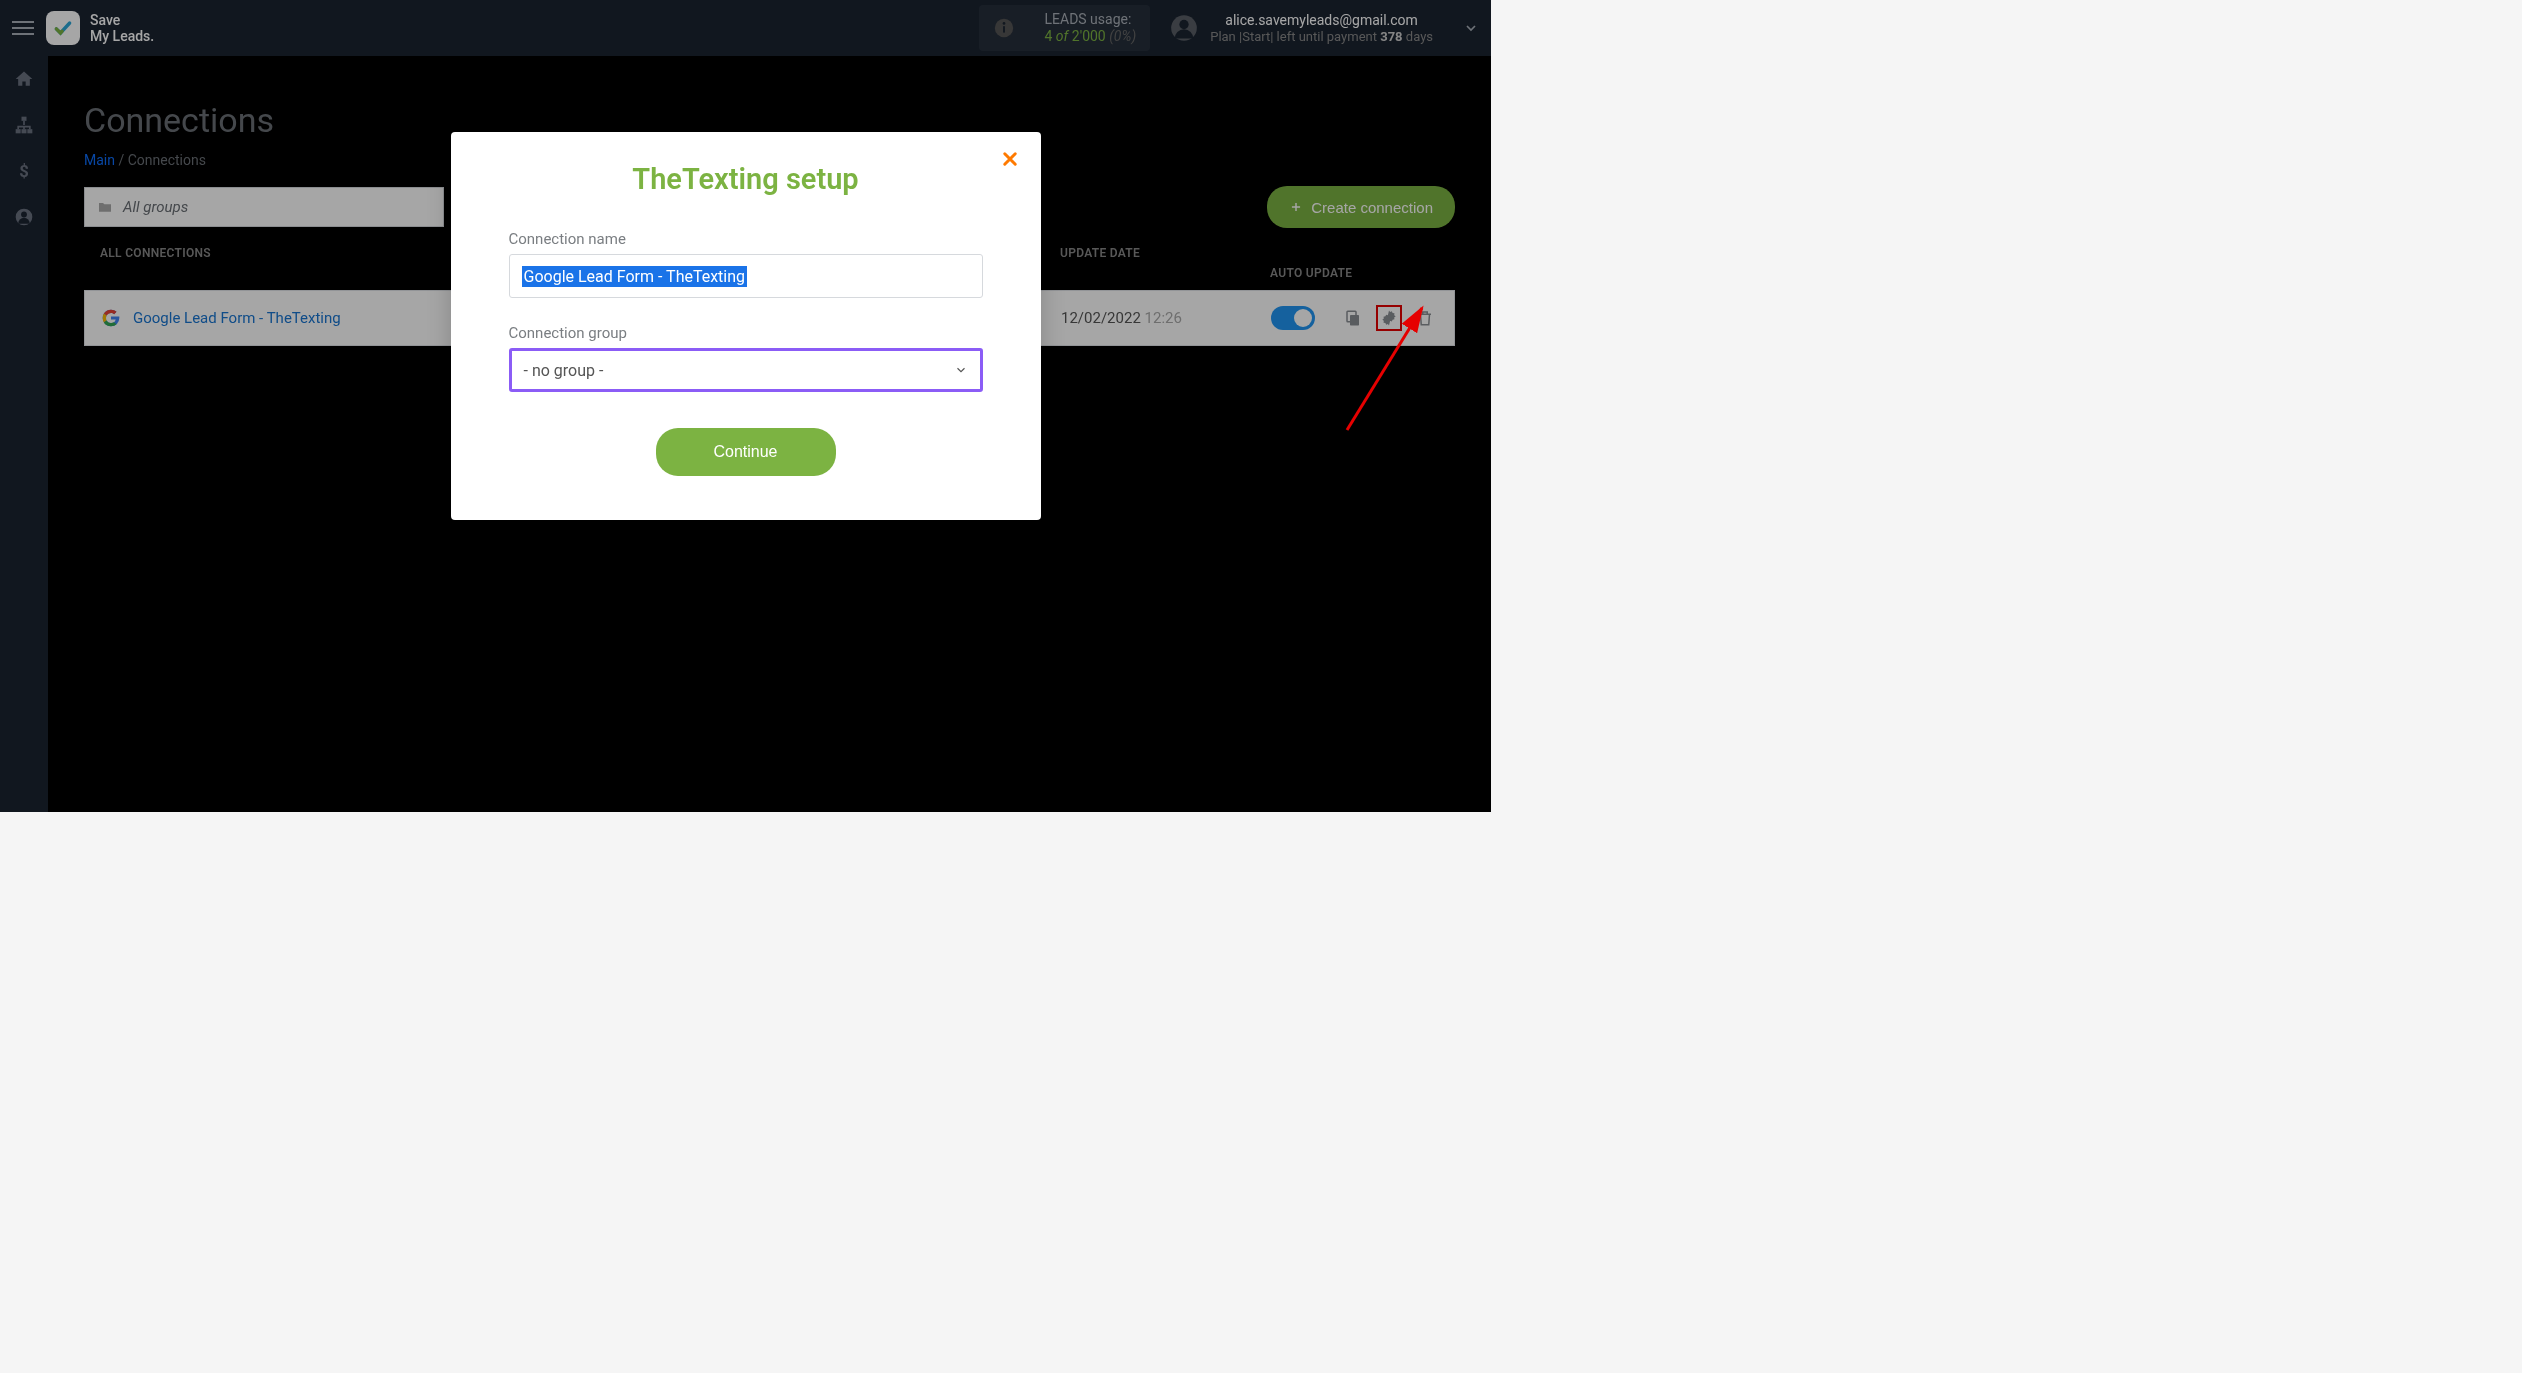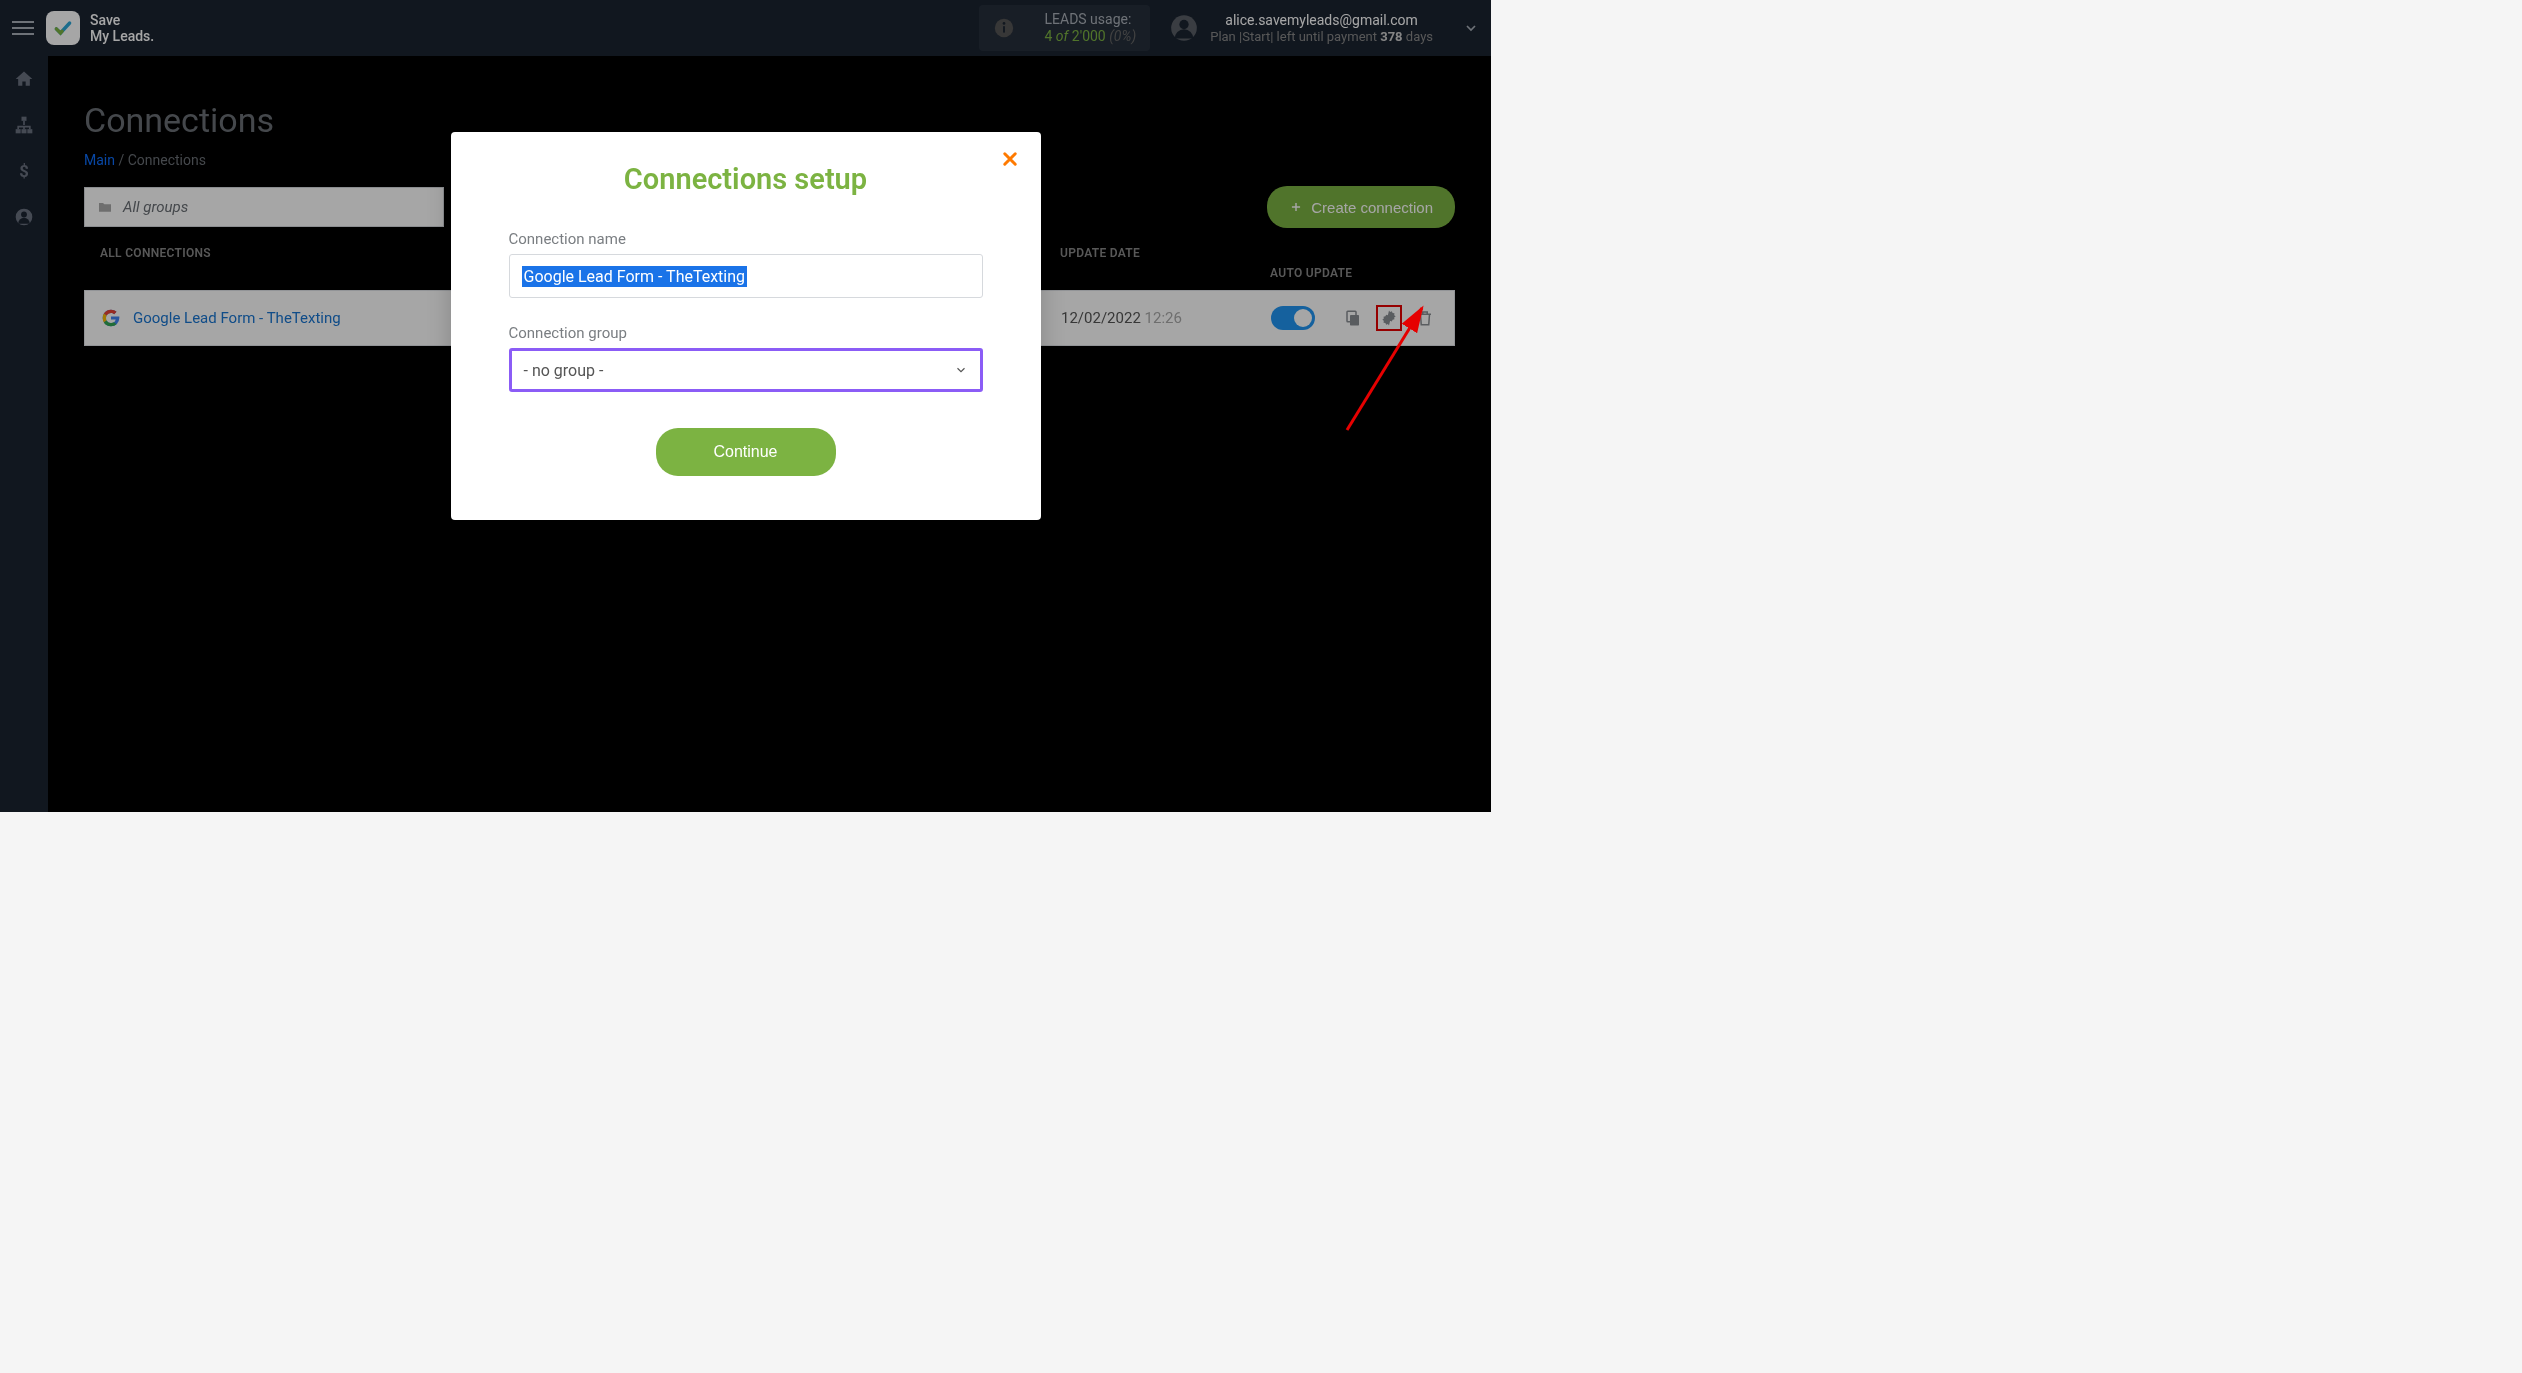--- a/index.html
+++ b/index.html
@@ -332,21 +332,21 @@
   </div>
 </div>
 
 <div class="overlay">
   <div class="modal">
     <div class="modal-close">
       <svg width="18" height="18" viewBox="0 0 24 24">
           <path d="M5 5 L19 19 M19 5 L5 19" stroke="#ff7a00" stroke-width="4" stroke-linecap="round"></path>
         </svg>
     </div>
-    <h2 class="modal-title">Connections setup</h2>
+    <h2 class="modal-title">TheTexting setup</h2>
 
     <div class="form-label">Connection name</div>
     <div class="input-wrap">
       <span class="selected-text">Google Lead Form - TheTexting</span>
     </div>
 
     <div class="form-label">Connection group</div>
     <div class="select-wrap">
       <span>- no group -</span>
       <svg width="14" height="14" viewBox="0 0 24 24">

